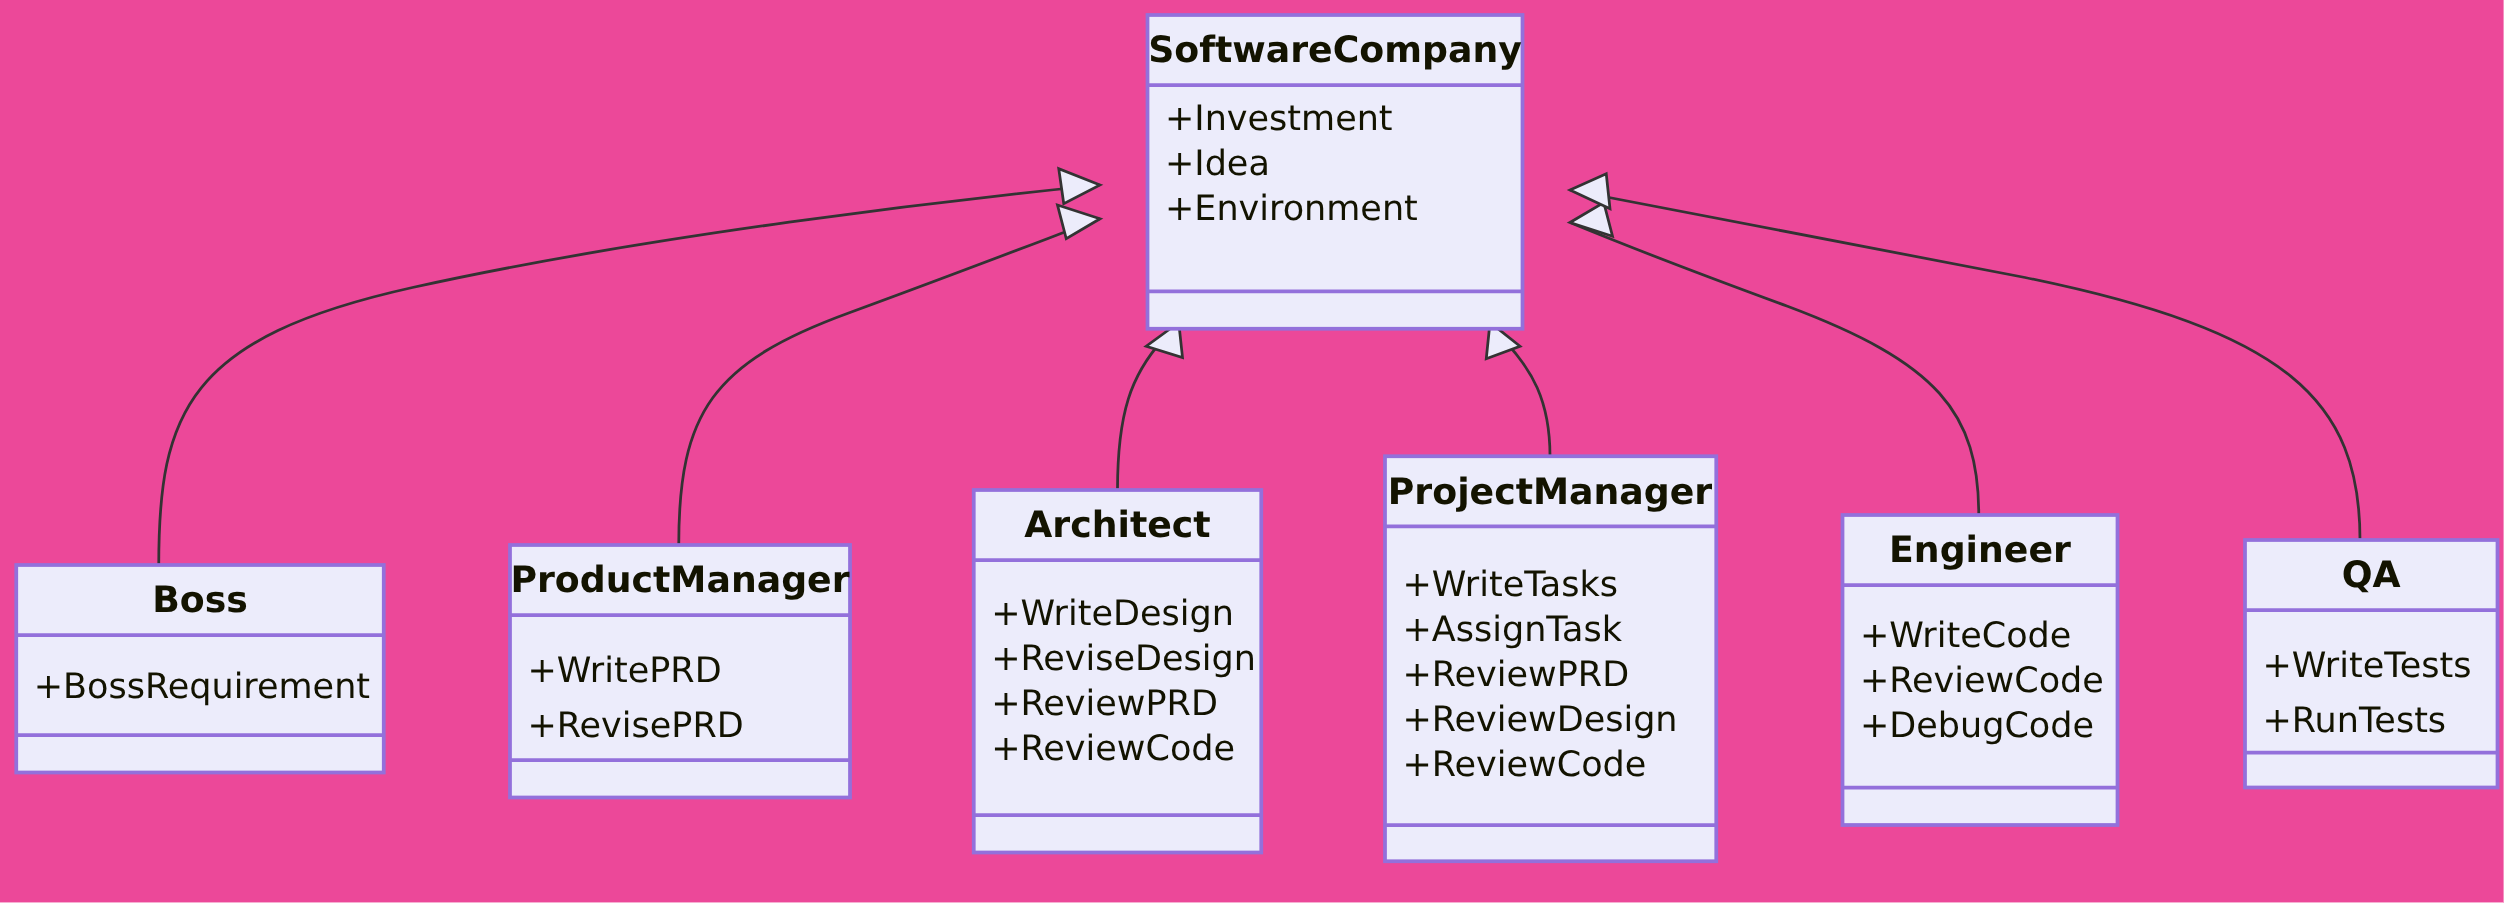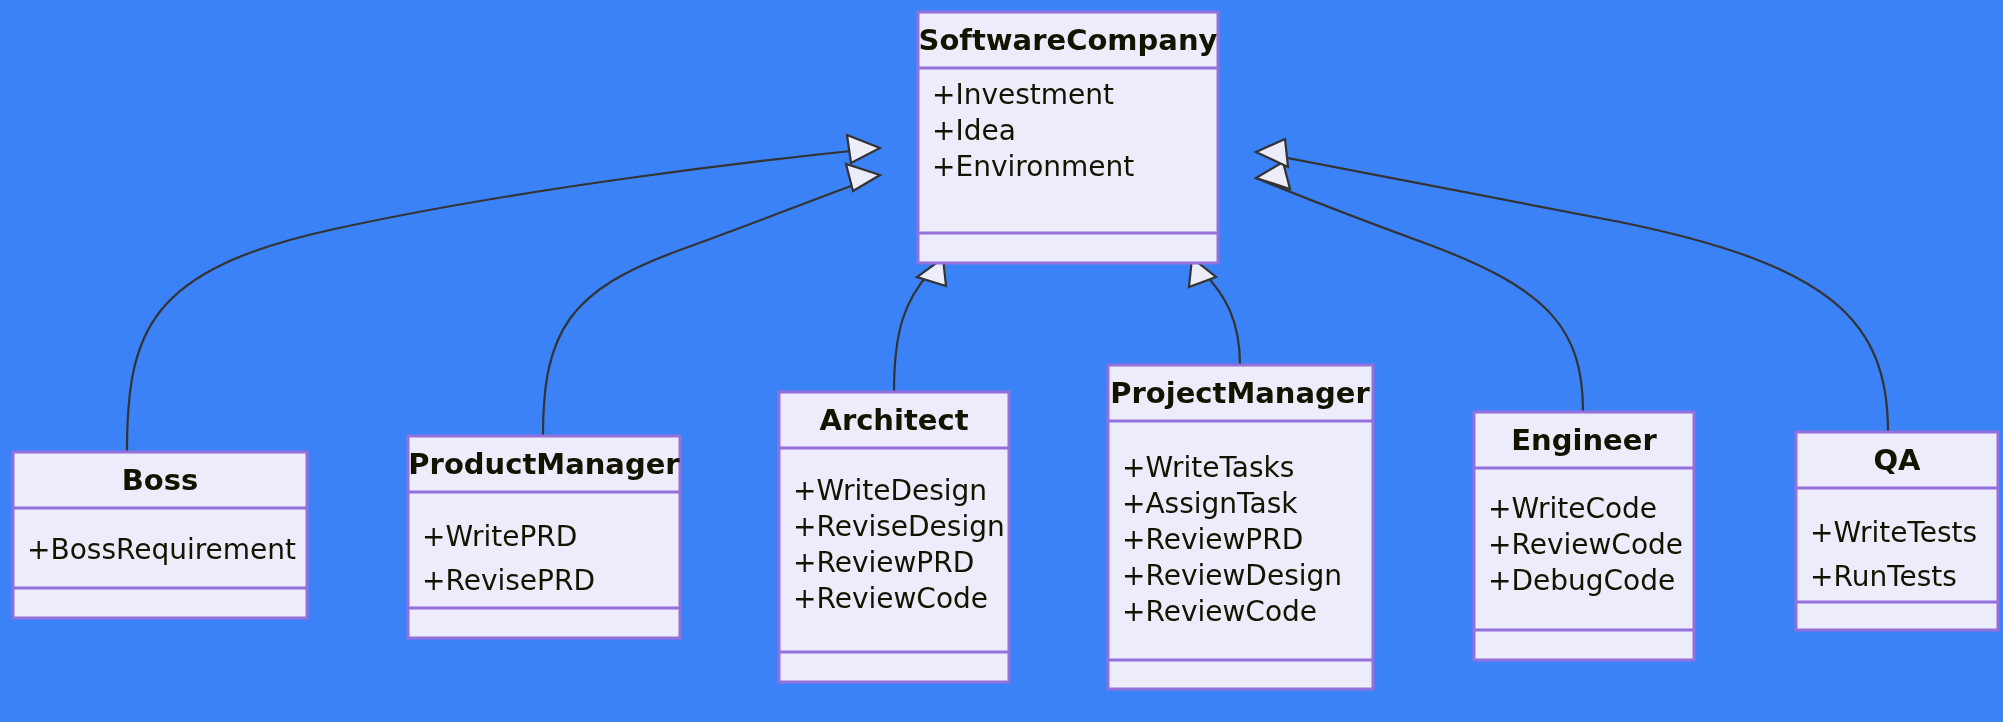--- a/index.html
+++ b/index.html
@@ -10,21 +10,21 @@
   body {
     width: 2003px;
     height: 722px;
     font-family: "DejaVu Sans", "Liberation Sans", sans-serif;
     overflow: hidden;
   }
   #diagram-root {
     position: relative;
     width: 2003px;
     height: 722px;
-    background: #3b82f6;
+    background: #ec4899;
   }
   svg#uml-canvas {
     position: absolute;
     top: 0;
     left: 0;
     width: 2003px;
     height: 722px;
     display: block;
   }
   .class-box-rect {

